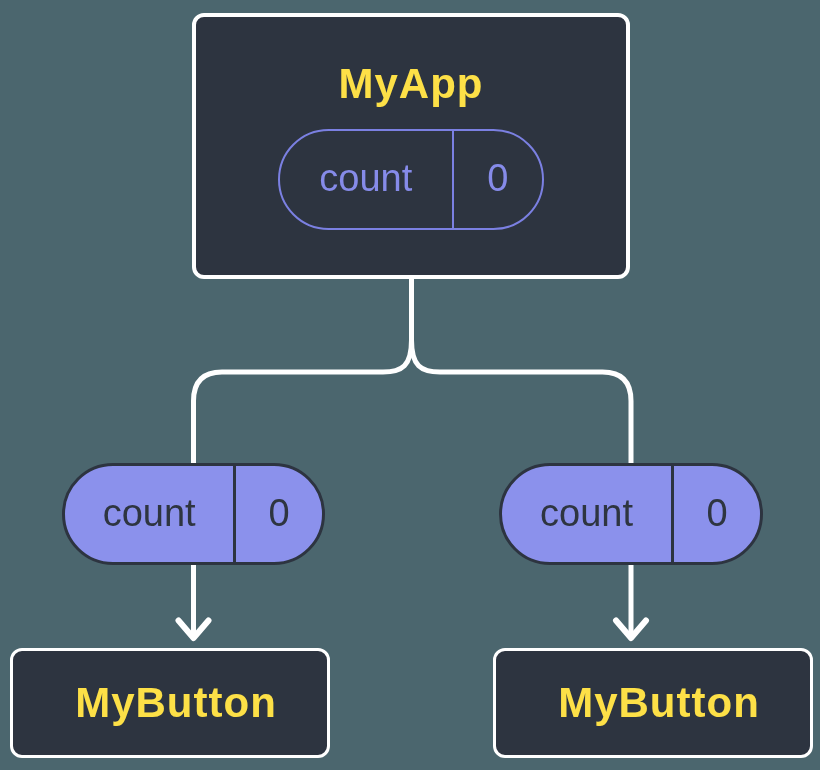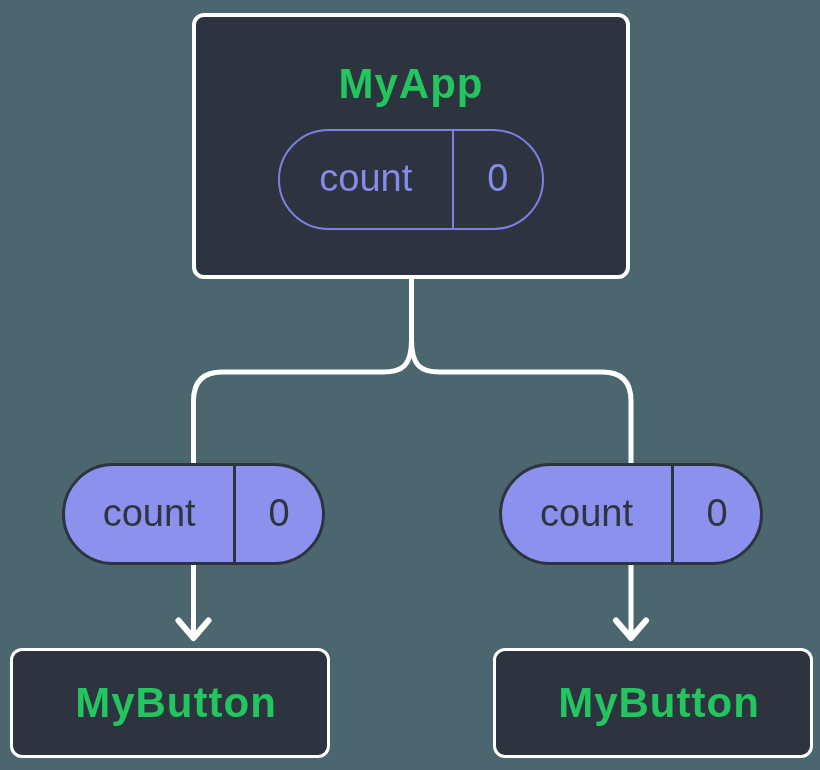--- a/index.html
+++ b/index.html
@@ -36,21 +36,21 @@
     padding-top: 44px;
   }
   .node--leaf {
     border-width: 3px;
     justify-content: center;
     padding-left: 12px;
   }
   .node--leaf-left  { left: 10px;  top: 648px; width: 320px; height: 110px; }
   .node--leaf-right { left: 493px; top: 648px; width: 320px; height: 110px; }
   .node-title {
-    color: #22c55e;
+    color: #fde047;
     font-size: 42px;
     font-weight: 600;
     letter-spacing: 1px;
     line-height: 1.1;
     white-space: nowrap;
   }
   .pill {
     box-sizing: border-box;
     border-radius: 999px;
     display: flex;

